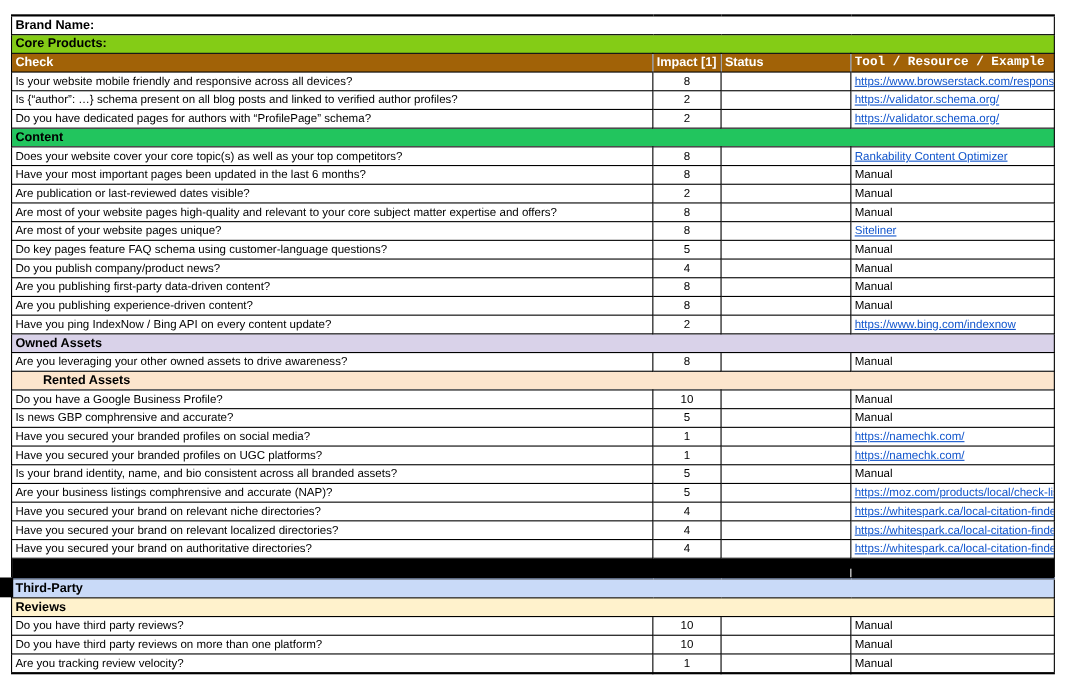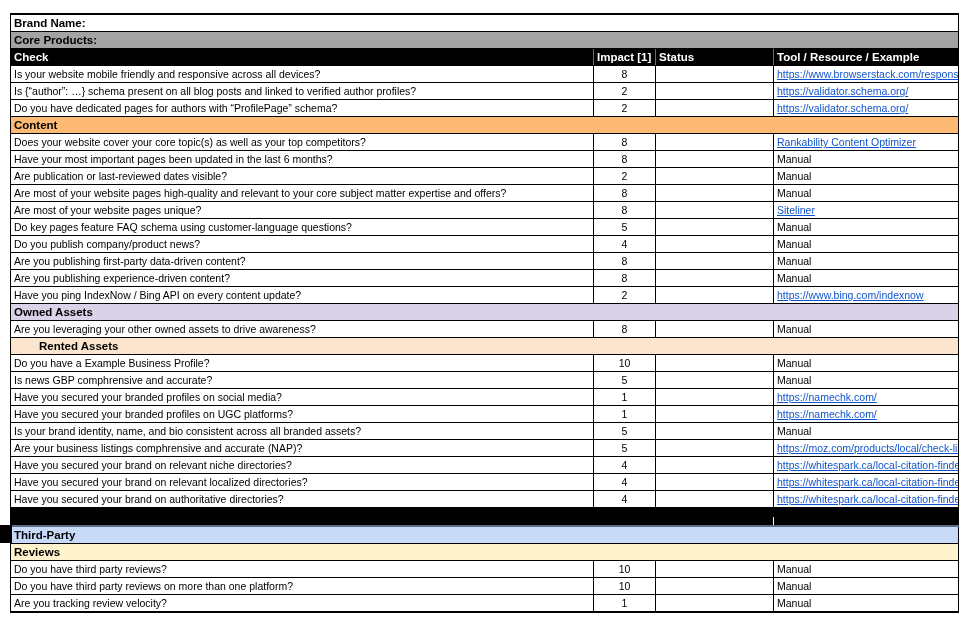--- a/index.html
+++ b/index.html
@@ -20,21 +20,21 @@
     font-size:10.5px;line-height:16px;color:#000;
     overflow:hidden;white-space:nowrap;text-overflow:clip;
     border:1px solid #000;text-align:left;vertical-align:middle;
   }
   td.meta{font-weight:bold;font-size:11.5px;}
   th.colhead{
     font-weight:bold;font-size:11.5px;color:#fff;
     border-color:#6b6b6b;border-top-color:#000;border-bottom-color:#000;
   }
   th.colhead:first-child{border-left-color:#000;}
-  th.colhead:last-child{border-right-color:#000;}
+  th.colhead:last-child{border-right-color:#000;font-family:Liberation Mono, monospace;}
   td.section{font-weight:bold;font-size:11.5px;}
   td.impact{text-align:center;}
   td.tool a{text-decoration:underline;cursor:pointer;}
   td.divider-cell{
     height:18px;padding:0;border-left:none;border-right:none;
     position:relative;
   }
   .notch{position:absolute;width:1px;height:8px;bottom:0;background:#fff;}
   .bleed-stub{position:absolute;left:0;width:12px;background:#000;}
 </style>
@@ -47,23 +47,23 @@
       <col style="width:583px">
       <col style="width:62px">
       <col style="width:118px">
       <col style="width:185px">
     </colgroup>
     <tbody id="tbody">
         <tr>
           <td class="meta" colspan="4" style="background: rgb(255, 255, 255);">Brand Name:</td>
         </tr>
         <tr>
-          <td class="meta" colspan="4" style="background: #a3a3a3; margin-left: 35px;">Core Products:</td>
-        </tr>
-        <tr style="background: #000000; margin-top: 33px;">
+          <td class="meta" colspan="4" style="background: #84cc16; margin-left: 35px;">Core Products:</td>
+        </tr>
+        <tr style="background: #a16207; margin-top: 33px;">
           <th class="colhead">Check</th>
           <th class="colhead">Impact [1]</th>
           <th class="colhead">Status</th>
           <th class="colhead">Tool / Resource / Example</th>
         </tr>
         <tr>
           <td class="check">Is your website mobile friendly and responsive across all devices?</td>
           <td class="impact">8</td>
           <td class="status"></td>
           <td class="tool"><a style="color: rgb(17, 85, 204);">https://www.browserstack.com/responsive</a></td>
@@ -74,21 +74,21 @@
           <td class="status"></td>
           <td class="tool"><a style="color: rgb(17, 85, 204);">https://validator.schema.org/</a></td>
         </tr>
         <tr>
           <td class="check">Do you have dedicated pages for authors with “ProfilePage” schema?</td>
           <td class="impact">2</td>
           <td class="status"></td>
           <td class="tool"><a style="color: rgb(17, 85, 204);">https://validator.schema.org/</a></td>
         </tr>
         <tr>
-          <td class="section" colspan="4" style="background: #fdba74;">Content</td>
+          <td class="section" colspan="4" style="background: #22c55e;">Content</td>
         </tr>
         <tr>
           <td class="check">Does your website cover your core topic(s) as well as your top competitors?</td>
           <td class="impact">8</td>
           <td class="status"></td>
           <td class="tool"><a style="color: rgb(17, 85, 204);">Rankability Content Optimizer</a></td>
         </tr>
         <tr>
           <td class="check">Have your most important pages been updated in the last 6 months?</td>
           <td class="impact">8</td>
@@ -149,21 +149,21 @@
         <tr>
           <td class="check">Are you leveraging your other owned assets to drive awareness?</td>
           <td class="impact">8</td>
           <td class="status"></td>
           <td class="tool">Manual</td>
         </tr>
         <tr>
           <td class="section" colspan="4" style="background: rgb(252, 229, 205); padding-left: 28px;">Rented Assets</td>
         </tr>
         <tr>
-          <td class="check">Do you have a Example Business Profile?</td>
+          <td class="check">Do you have a Google Business Profile?</td>
           <td class="impact">10</td>
           <td class="status"></td>
           <td class="tool">Manual</td>
         </tr>
         <tr>
           <td class="check">Is news GBP comphrensive and accurate?</td>
           <td class="impact">5</td>
           <td class="status"></td>
           <td class="tool">Manual</td>
         </tr>

